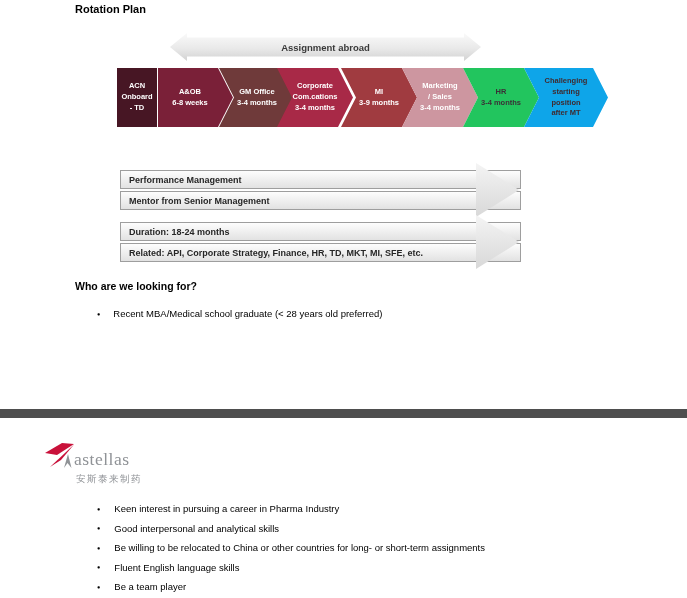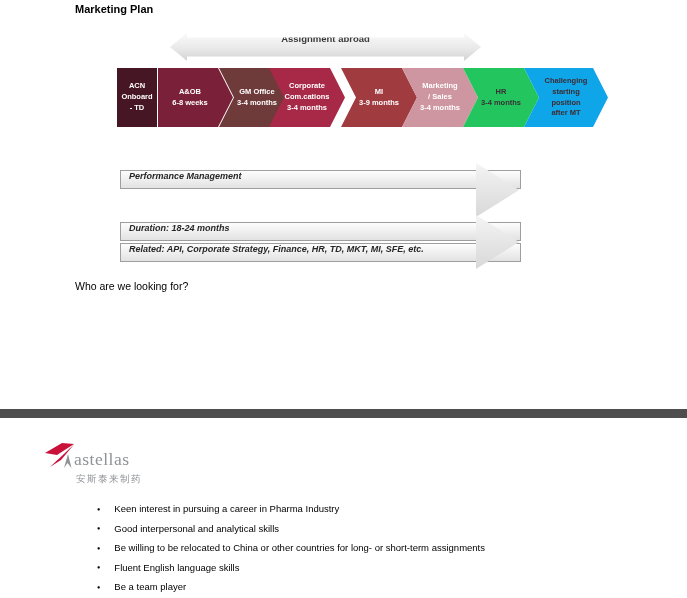--- a/index.html
+++ b/index.html
@@ -5,21 +5,21 @@
   html,body{margin:0;padding:0;background:#fff;}
   .page{
     position:relative;width:687px;height:598px;background:#ffffff;overflow:hidden;
     font-family:"Liberation Sans",sans-serif;color:#000;
   }
   
   .slide-title{position:absolute;left:75px;top:3px;font-size:11px;font-weight:bold;}
 
   
   .dbl-arrow{
-    position:absolute;display:flex;align-items:flex-start;justify-content:center;
+    position:absolute;display:flex;align-items:center;justify-content:center;
     background:linear-gradient(180deg,#fafafa 0%,#e9e9e9 55%,#d2d2d2 100%);
   }
   .dbl-arrow .dbl-label{font-size:9.5px;font-weight:bold;color:#3a3a3a;}
   .assignment{
     left:170px;top:33px;width:311px;height:28px;
     clip-path:polygon(0 50%,17px 0,17px 16%,calc(100% - 17px) 16%,calc(100% - 17px) 0,100% 50%,calc(100% - 17px) 100%,calc(100% - 17px) 84%,17px 84%,17px 100%);
   }
   .action{
     left:168px;top:150px;width:322px;height:24px;
     clip-path:polygon(0 50%,16px 0,16px 15%,calc(100% - 16px) 15%,calc(100% - 16px) 0,100% 50%,calc(100% - 16px) 100%,calc(100% - 16px) 85%,16px 85%,16px 100%);
@@ -29,64 +29,64 @@
   .chev{
     position:absolute;top:68px;height:59px;
     display:flex;align-items:center;justify-content:center;
     text-align:center;font-weight:bold;font-size:7.5px;line-height:1.45;
   }
   .chev .chev-label{white-space:pre-line;}
   .c0{left:117px;width:40px;}
   .c1{left:158px;width:75px;clip-path:polygon(0 0,60px 0,75px 50%,60px 100%,0 100%);}
   .c1 .chev-label{padding-right:11px;}
   .c2{left:219px;}
-  .c3{left:269px;}
+  .c3{left:277px;}
   .c4{left:341px;}
   .c5{left:402px;}
   .c6{left:463px;}
   .c2,.c3,.c4,.c5,.c6{width:76px;clip-path:polygon(0 0,61px 0,76px 50%,61px 100%,0 100%,15px 50%);}
   .c7{left:524px;width:84px;clip-path:polygon(0 0,69px 0,84px 50%,69px 100%,0 100%,15px 50%);}
 
   
   .bar{
     position:absolute;left:120px;width:401px;height:19px;box-sizing:border-box;
     border:1px solid #9e9e9e;background:linear-gradient(180deg,#fdfdfd,#e2e2e2);
-    display:flex;align-items:flex-start;padding-left:8px;
-    font-size:9px;font-weight:bold;color:#262626;white-space:nowrap;font-style:italic;
+    display:flex;align-items:center;padding-left:8px;
+    font-size:9px;font-weight:bold;color:#262626;white-space:nowrap;
   }
   .bar1{top:170px}.bar2{top:191px}.bar3{top:222px}.bar4{top:243px}
   .arrowhead{
     position:absolute;left:476px;width:43px;height:54px;
     clip-path:polygon(0 0,100% 50%,0 100%);
     background:linear-gradient(180deg,#f4f4f4,#d8d8d8);
   }
   .head1{top:163px}.head2{top:215px}
 
   
-  .who-heading{position:absolute;left:75px;top:280px;font-size:10.5px;font-weight:normal;}
+  .who-heading{position:absolute;left:75px;top:280px;font-size:10.5px;font-weight:bold;}
   .bullet{position:absolute;font-size:9.5px;display:flex;align-items:baseline;}
   .bullet::before{content:"●";font-size:5.5px;margin-right:13px;position:relative;top:-1.5px;}
   .top-bullet{left:97px;top:308px;}
 
   
   .divider{position:absolute;left:0;top:409px;width:687px;height:9px;}
   .logo{position:absolute;left:45px;top:440px;width:120px;height:50px;}
   .logo svg{position:absolute;left:0;top:2px;}
   .logo-word{position:absolute;left:29px;top:9px;font-family:"Liberation Serif",serif;font-size:17.5px;letter-spacing:.5px;}
   .logo-cn{position:absolute;left:31px;top:33px;font-size:9.5px;letter-spacing:1.5px;}
   .footer-bullets{position:absolute;left:97px;top:503px;}
   .fbullet{position:static;margin-bottom:8.5px;display:flex;align-items:baseline;font-size:9.5px;}
   .fbullet::before{content:"●";font-size:5.5px;margin-right:14px;position:relative;top:-1.5px;}
 </style>
 </head>
 <body>
 
 <div class="page">
 
-  <div class="slide-title">Marketing Plan</div>
+  <div class="slide-title">Rotation Plan</div>
 
   <div class="dbl-arrow assignment">
     <span class="dbl-label">Assignment abroad</span>
   </div>
 
   <div>
     <div class="chev c0" style="background: rgb(71, 22, 36); color: rgb(255, 255, 255);">
       <span class="chev-label">ACN
 Onboard
 - TD</span>
@@ -122,31 +122,37 @@
 starting
 position
 after MT</span>
     </div>
   </div>
 
 
   <div class="bar bar1">
     <span>Performance Management</span>
   </div>
+  <div class="bar bar2">
+    <span>Mentor from Senior Management</span>
+  </div>
   <div class="arrowhead head1"></div>
 
   <div class="bar bar3">
     <span>Duration: 18-24 months</span>
   </div>
   <div class="bar bar4">
     <span>Related: API, Corporate Strategy, Finance, HR, TD, MKT, MI, SFE, etc.</span>
   </div>
   <div class="arrowhead head2"></div>
 
   <div class="who-heading">Who are we looking for?</div>
+  <div class="bullet top-bullet">
+    <span>Recent MBA/Medical school graduate (&lt; 28 years old preferred)</span>
+  </div>
 
   <div class="divider" style="background: rgb(78, 78, 78);"></div>
 
   <div class="logo">
     <svg width="30" height="27" viewBox="0 0 30 27">
       <polygon points="19,26 23,12 26.5,26 22.5,21" style="fill: rgb(143, 146, 150);"></polygon>
       <polygon points="0,11 17,1 29,2 12,13" style="fill: rgb(201, 17, 58);"></polygon>
       <polygon points="5,25 29,2.5 16,18" style="fill: rgb(201, 17, 58);"></polygon>
     </svg>
     <span class="logo-word" style="color: rgb(143, 146, 150);">astellas</span>

